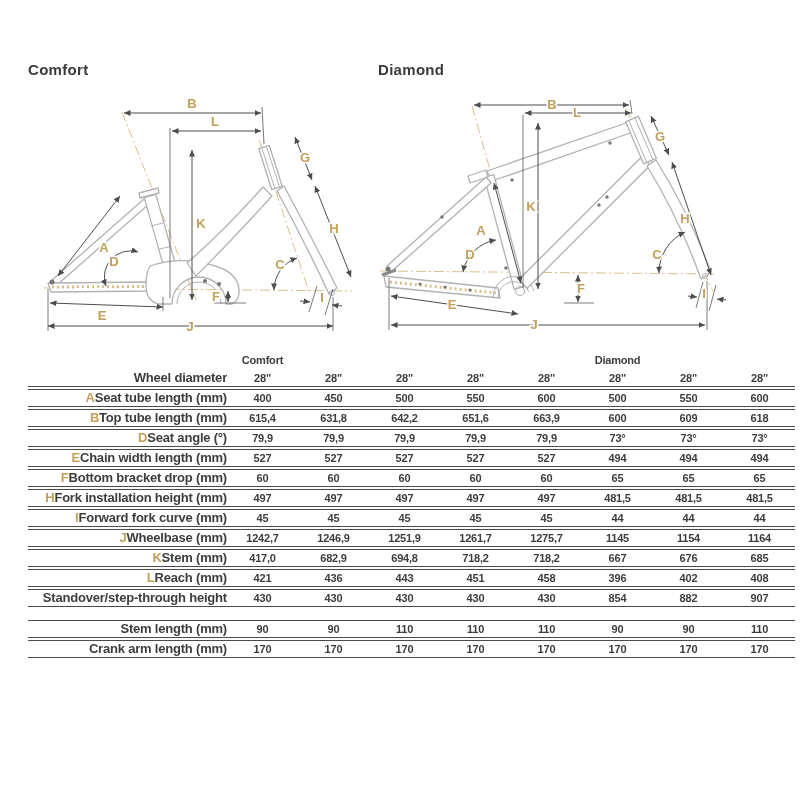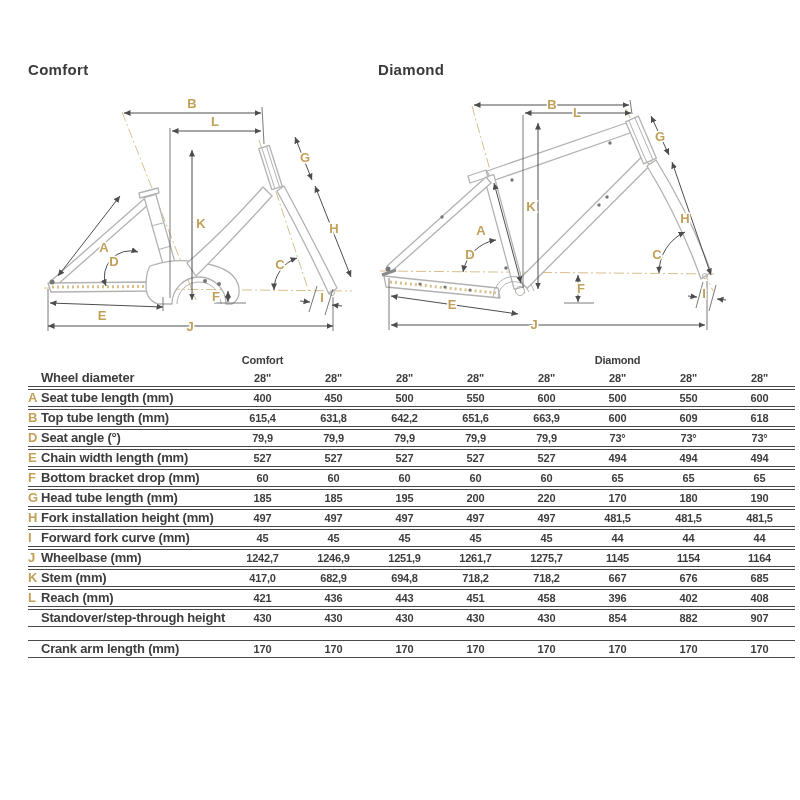--- a/index.html
+++ b/index.html
@@ -25,21 +25,21 @@
   table.spec{position:absolute;left:28px;top:350px;width:767px;table-layout:fixed;
              border-collapse:separate;border-spacing:0 2px;
              font-size:11px;font-weight:bold;color:#3d3d3d;letter-spacing:-.2px;}
   table.spec td{padding:0;height:16px;line-height:16px;vertical-align:middle;overflow:hidden;}
   col.cl{width:199px;} col.cv{width:71px;}
   tr.grp td{border:none;text-align:center;height:14px;}
   tr.r td{border-top:1px solid #4a4a4a;border-bottom:1px solid #4a4a4a;}
   tr.r.first td{border-top:none;}
   tr.spacer td{border:none;height:9px;}
   td.val{text-align:center;}
-  td.lab{text-align:left;white-space:nowrap;}
+  td.lab{text-align:right;white-space:nowrap;}
   span.key{display:inline-block;width:13px;color:#c2a05a;}
 </style>
 </head>
 <body>
 
 <div class="page">
 
   <div class="diagram-title" id="comfort-title">Comfort</div>
   <div class="diagram-title" id="diamond-title">Diamond</div>
 
@@ -271,31 +271,20 @@
           <td class="val">60</td>
           <td class="val">60</td>
           <td class="val">60</td>
           <td class="val">60</td>
           <td class="val">60</td>
           <td class="val">65</td>
           <td class="val">65</td>
           <td class="val">65</td>
         </tr>
         <tr class="r">
-          <td class="lab"><span class="key">G</span><span>Head tube length (mm)</span></td>
-          <td class="val">185</td>
-          <td class="val">185</td>
-          <td class="val">195</td>
-          <td class="val">200</td>
-          <td class="val">220</td>
-          <td class="val">170</td>
-          <td class="val">180</td>
-          <td class="val">190</td>
-        </tr>
-        <tr class="r">
           <td class="lab"><span class="key">H</span><span>Fork installation height (mm)</span></td>
           <td class="val">497</td>
           <td class="val">497</td>
           <td class="val">497</td>
           <td class="val">497</td>
           <td class="val">497</td>
           <td class="val">481,5</td>
           <td class="val">481,5</td>
           <td class="val">481,5</td>
         </tr>
@@ -354,20 +343,31 @@
           <td class="val">882</td>
           <td class="val">907</td>
         </tr>
       </tbody>
     <tbody id="tb-extra">
       <tr class="spacer">
           <td colspan="9"></td>
         </tr>
 
         <tr class="r">
+          <td class="lab"><span class="key"></span><span>Stem length (mm)</span></td>
+          <td class="val">90</td>
+          <td class="val">90</td>
+          <td class="val">110</td>
+          <td class="val">110</td>
+          <td class="val">110</td>
+          <td class="val">90</td>
+          <td class="val">90</td>
+          <td class="val">110</td>
+        </tr>
+        <tr class="r">
           <td class="lab"><span class="key"></span><span>Crank arm length (mm)</span></td>
           <td class="val">170</td>
           <td class="val">170</td>
           <td class="val">170</td>
           <td class="val">170</td>
           <td class="val">170</td>
           <td class="val">170</td>
           <td class="val">170</td>
           <td class="val">170</td>
         </tr>

